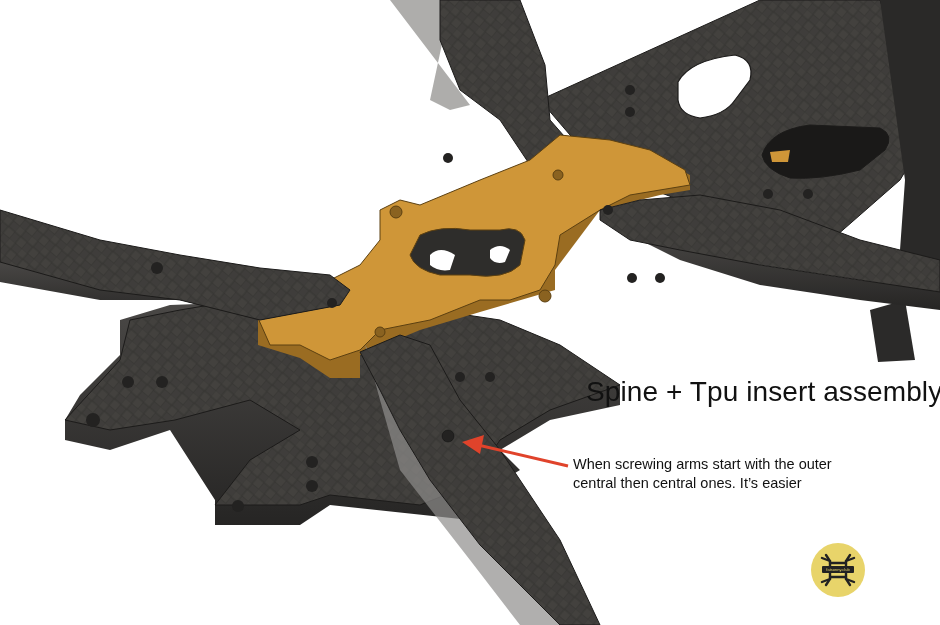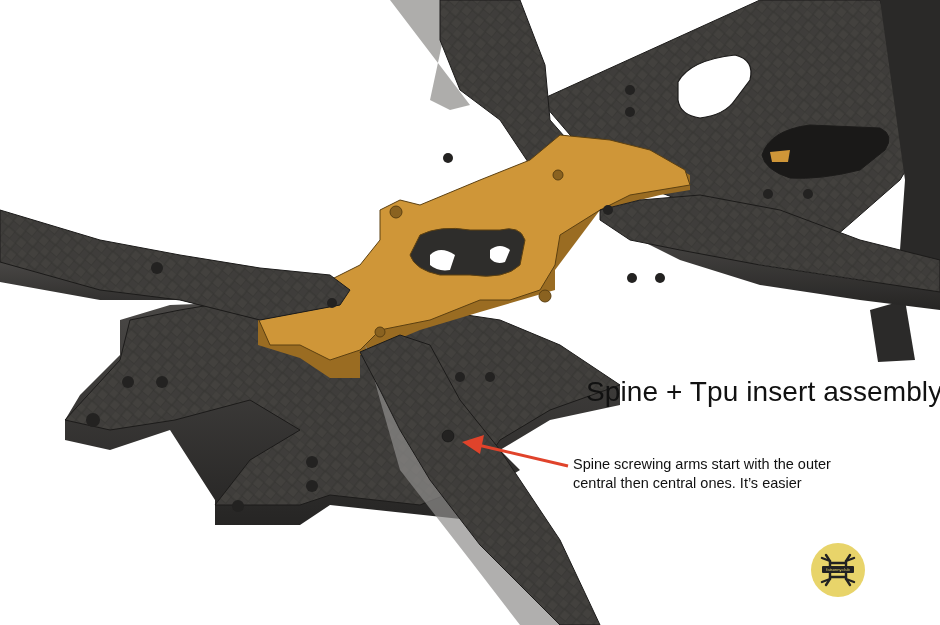--- a/index.html
+++ b/index.html
@@ -107,21 +107,21 @@
 
     <g>
       <line x1="568" y1="466" x2="478" y2="445" stroke="#e0432b" stroke-width="3"></line>
       <path d="M462 442 L484 435 L480 454 Z" fill="#e0432b"></path>
     </g>
   </svg>
 
   <div class="title-label">Spine + Tpu insert assembly</div>
 
   <div class="note">
-    <span>Spine screwing arms start with the outer</span>
+    <span>When screwing arms start with the outer</span>
     <span>central then central ones. It’s easier</span>
   </div>
 
   <div class="logo">
     <svg width="54" height="54" viewBox="0 0 54 54">
       <g stroke="#222" stroke-width="2.4" fill="none" stroke-linecap="round">
         <path d="M15 12 L19 18 L19 36 L15 42"></path>
         <path d="M39 12 L35 18 L35 36 L39 42"></path>
         <path d="M11 15 L19 18 M43 15 L35 18 M11 39 L19 36 M43 39 L35 36"></path>
         <path d="M19 20 L35 20 M19 34 L35 34"></path>

